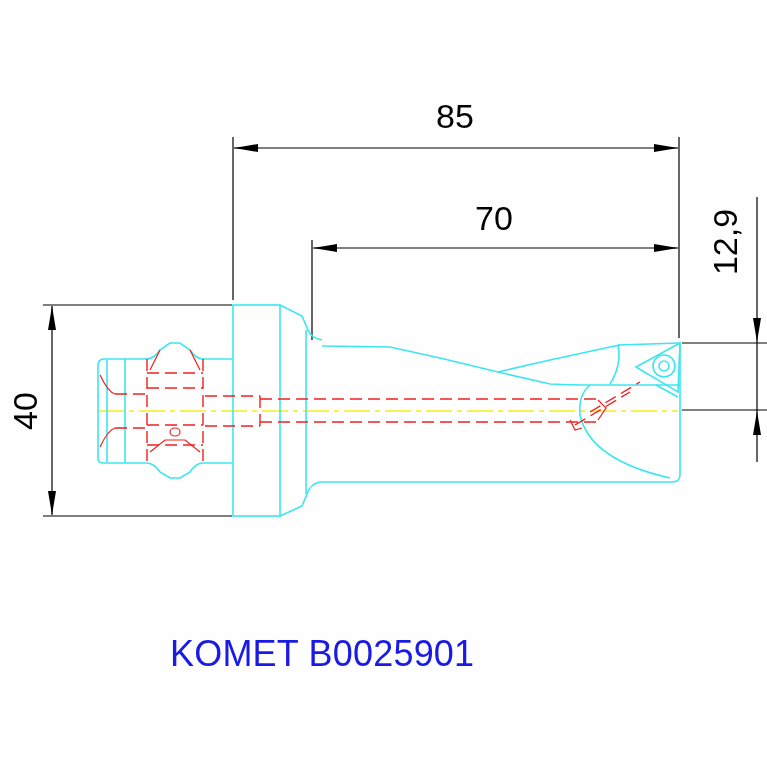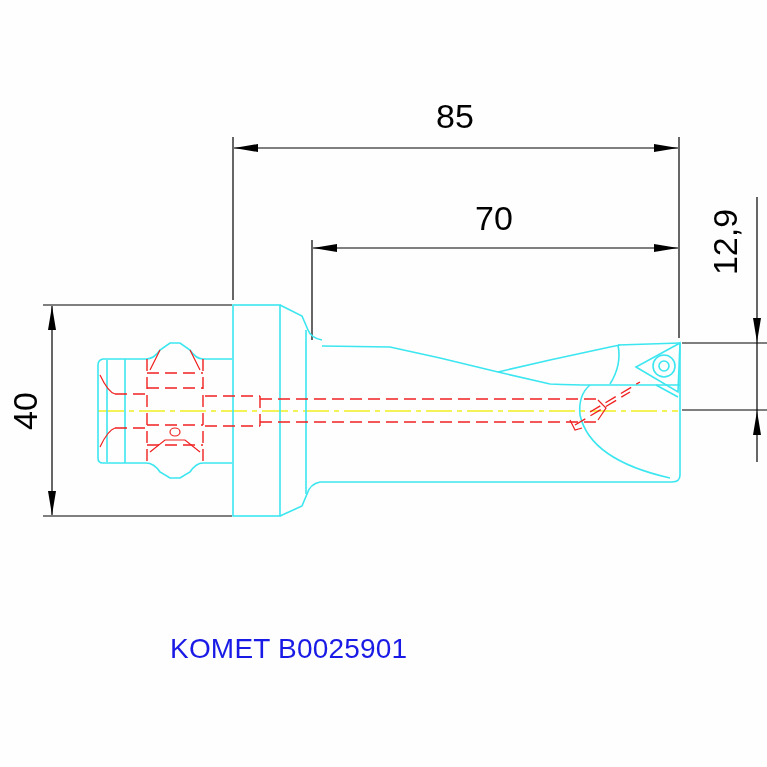--- a/index.html
+++ b/index.html
@@ -1,21 +1,21 @@
 <!DOCTYPE html>
 <html><head>
 <meta charset="utf-8">
 <style>
   html, body { margin: 0; padding: 0; background: #fdfefd; }
   body { width: 767px; height: 767px; position: relative; overflow: hidden; }
   svg { position: absolute; left: 0; top: 0; }
   .dim-text { font-family: "Liberation Sans", sans-serif; font-size: 34px; fill: #000; }
   .caption {
     position: absolute; left: 170px; top: 633px;
-    font-family: "Liberation Sans", sans-serif; font-size: 28px; color: #1a1ae6;
+    font-family: "Liberation Sans", sans-serif; font-size: 36px; color: #1a1ae6;
     letter-spacing: 0.2px; white-space: nowrap; text-align: center;
   }
 </style>
 </head>
 <body>
 
 <svg width="767" height="767" viewBox="0 0 767 767">
 
   <g stroke="#000" stroke-width="1.2" fill="none">
 

